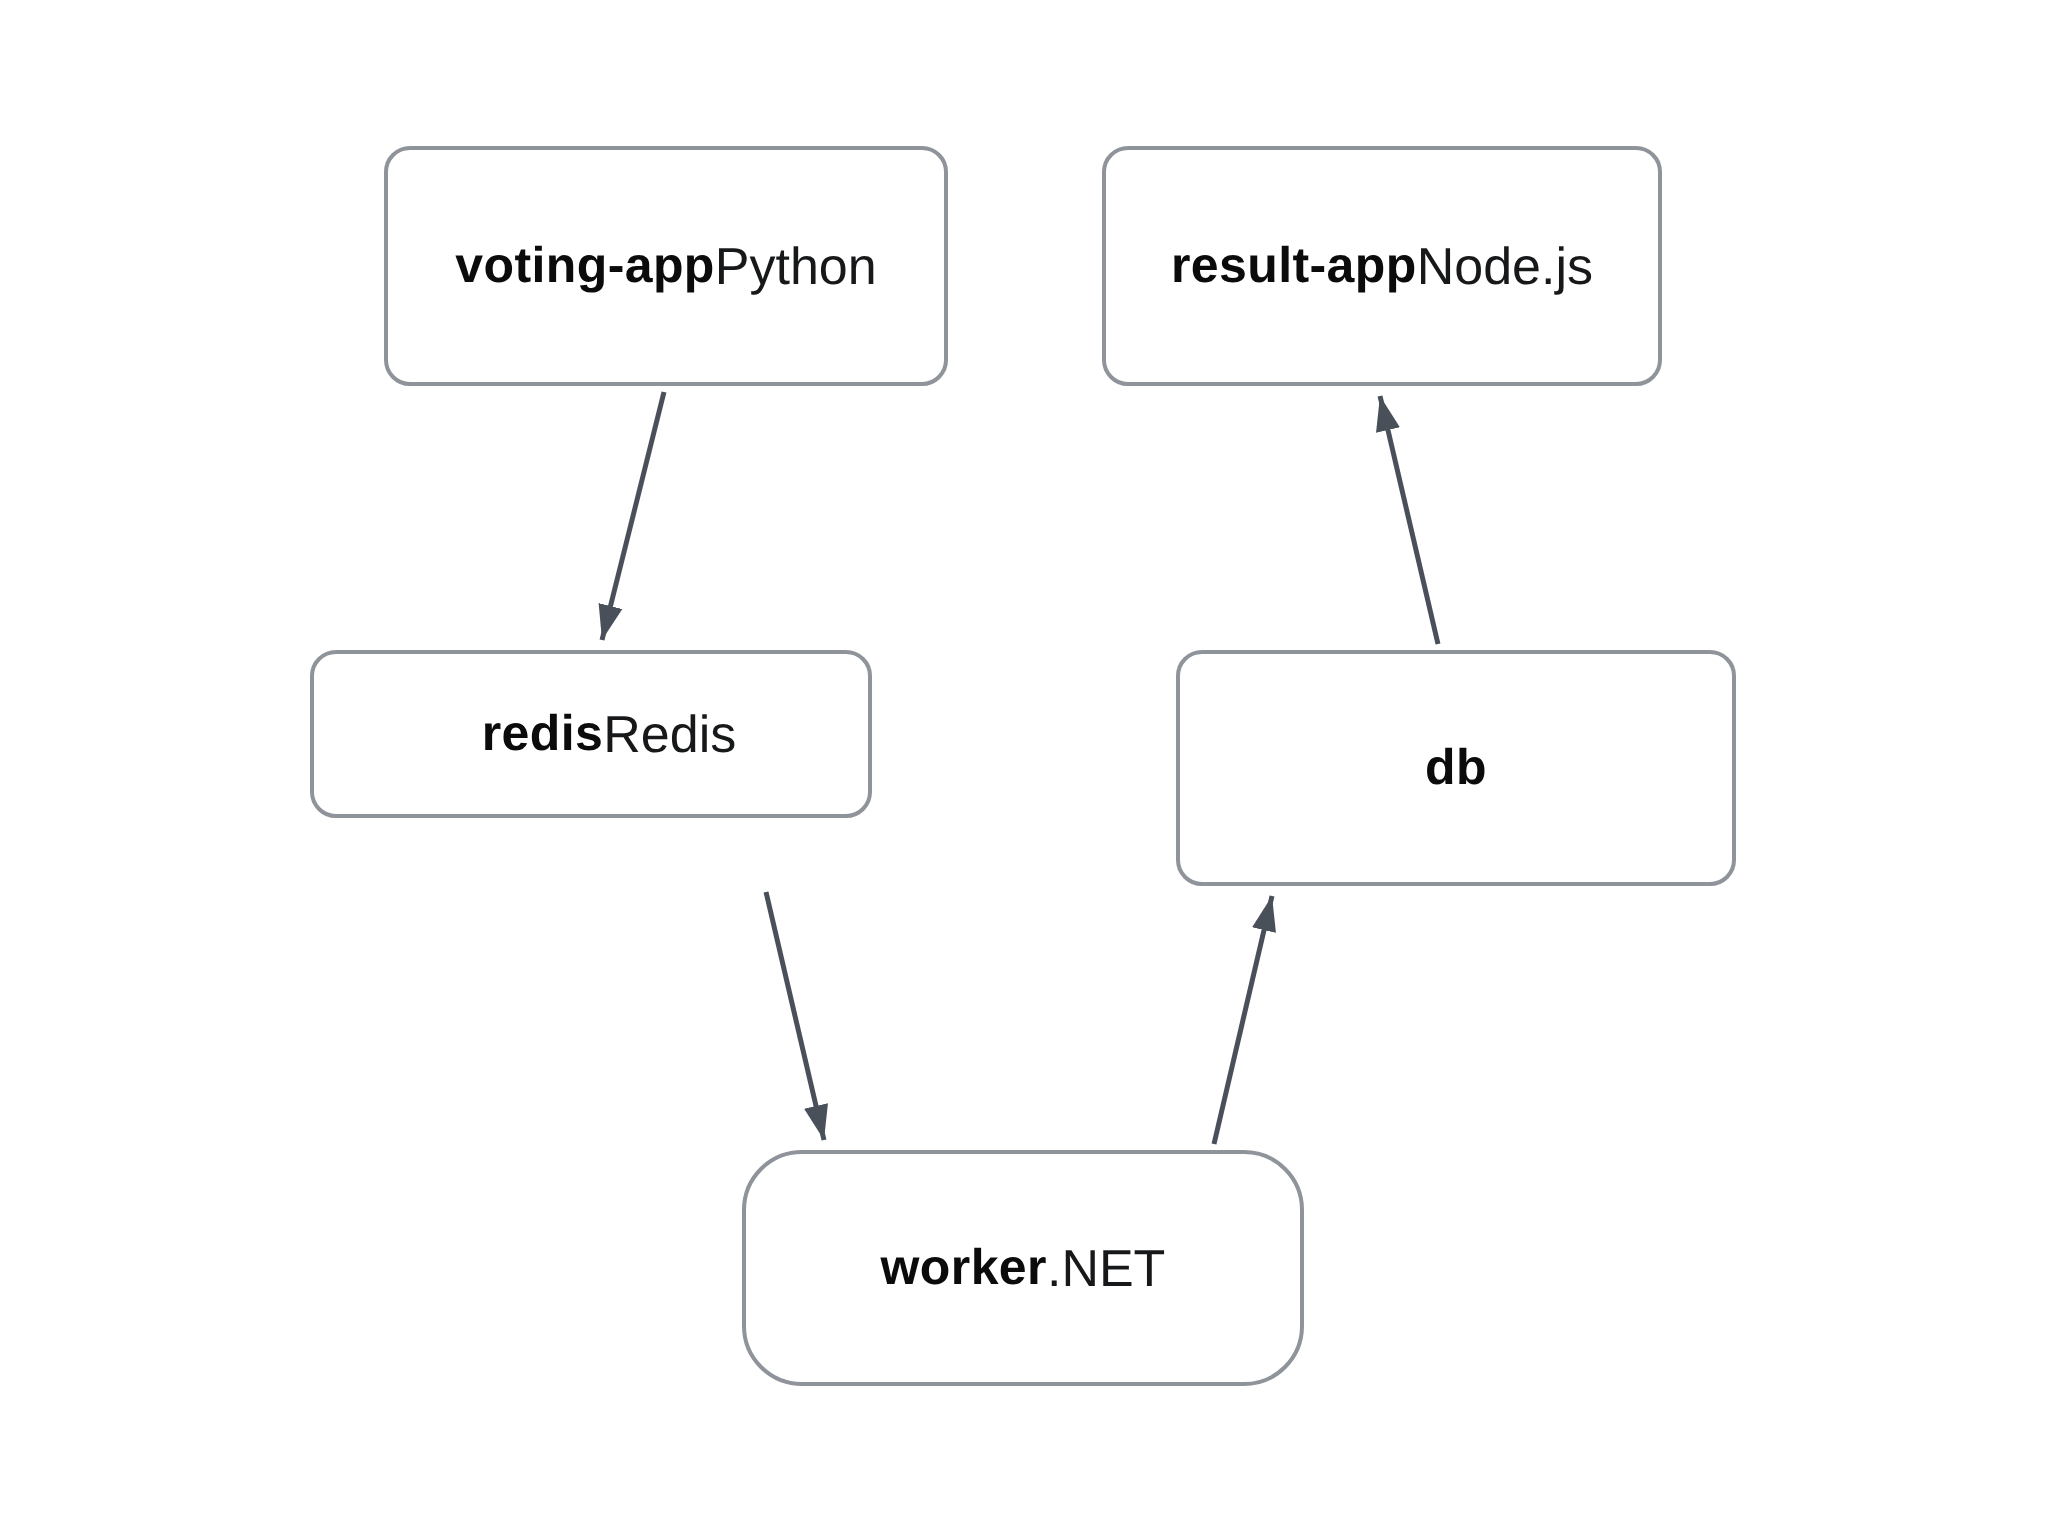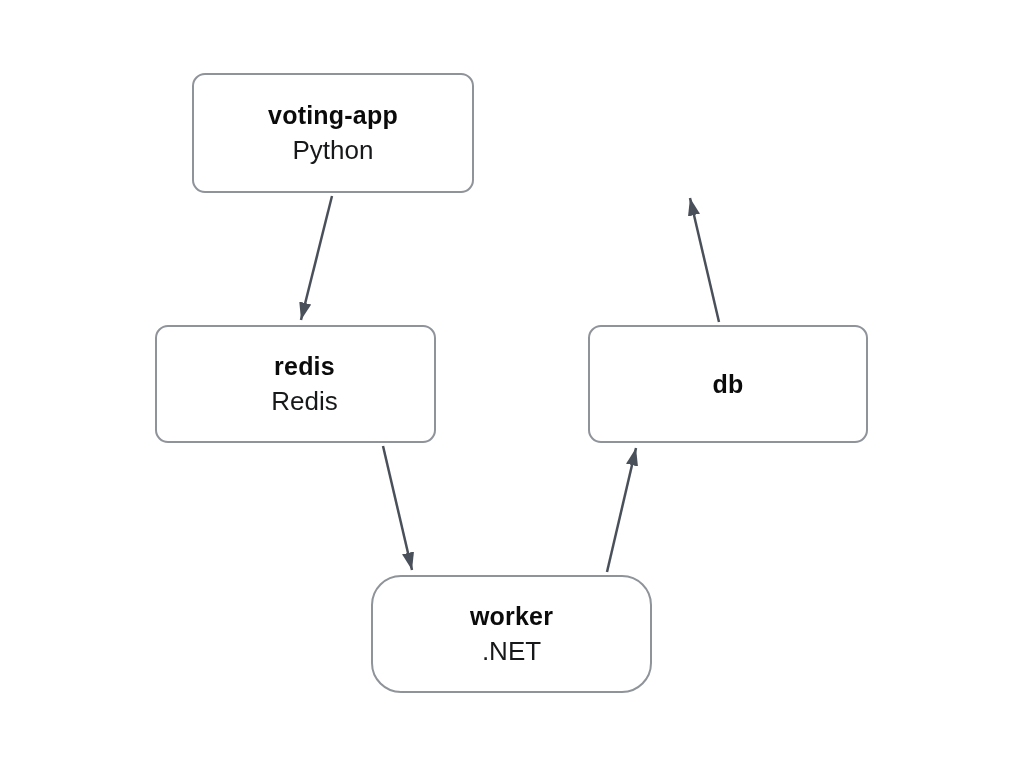--- a/index.html
+++ b/index.html
@@ -30,21 +30,21 @@
   .edges line {
     stroke: var(--arrow);
     stroke-width: 2.5;
   }
   .edges marker path {
     fill: var(--arrow);
   }
   .node {
     position: absolute;
     display: flex;
-    flex-direction: column;
+    flex-direction: row;
     align-items: center;
     justify-content: center;
     width: 281px;
     height: 119px;
     background: var(--bg);
     border: 2px solid var(--border);
     border-radius: 13px;
     text-align: center;
   }
   .node .title {
@@ -55,21 +55,21 @@
     letter-spacing: 0.2px;
   }
   .node .subtitle {
     font-size: 26px;
     font-weight: normal;
     line-height: 35px;
     color: var(--subtitle);
   }
   .node-voting-app { left: 192px; top: 73px;  width: 282px; height: 120px; }
   .node-result-app { left: 551px; top: 73px;  width: 280px; height: 120px; }
-  .node-redis      { left: 155px; top: 325px; width: 281px; height: 118px; padding-left: 18px; }
+  .node-redis      { left: 155px; top: 325px; width: 281px; height: 84px; padding-left: 18px; }
   .node-db         { left: 588px; top: 325px; width: 280px; height: 118px; }
   .node-worker     { left: 371px; top: 575px; width: 281px; height: 118px; border-radius: 30px; }
 </style>
 </head>
 <body>
 
 <div class="canvas">
 
   <svg class="edges" width="1024" height="768" viewBox="0 0 1024 768" xmlns="http://www.w3.org/2000/svg">
     <defs>
@@ -81,20 +81,24 @@
     <line x1="383" y1="446" x2="412" y2="570" marker-end="url(#arrowhead)"></line>
     <line x1="607" y1="572" x2="636" y2="448" marker-end="url(#arrowhead)"></line>
     <line x1="719" y1="322" x2="690" y2="198" marker-end="url(#arrowhead)"></line>
   </svg>
 
   <div class="node node-voting-app">
     <div class="title">voting-app</div>
     <div class="subtitle">Python</div>
   </div>
 
+  <div class="node node-result-app">
+    <div class="title">result-app</div>
+    <div class="subtitle">Node.js</div>
+  </div>
 
   <div class="node node-redis">
     <div class="title">redis</div>
     <div class="subtitle">Redis</div>
   </div>
 
   <div class="node node-db">
     <div class="title">db</div>
   </div>
 

